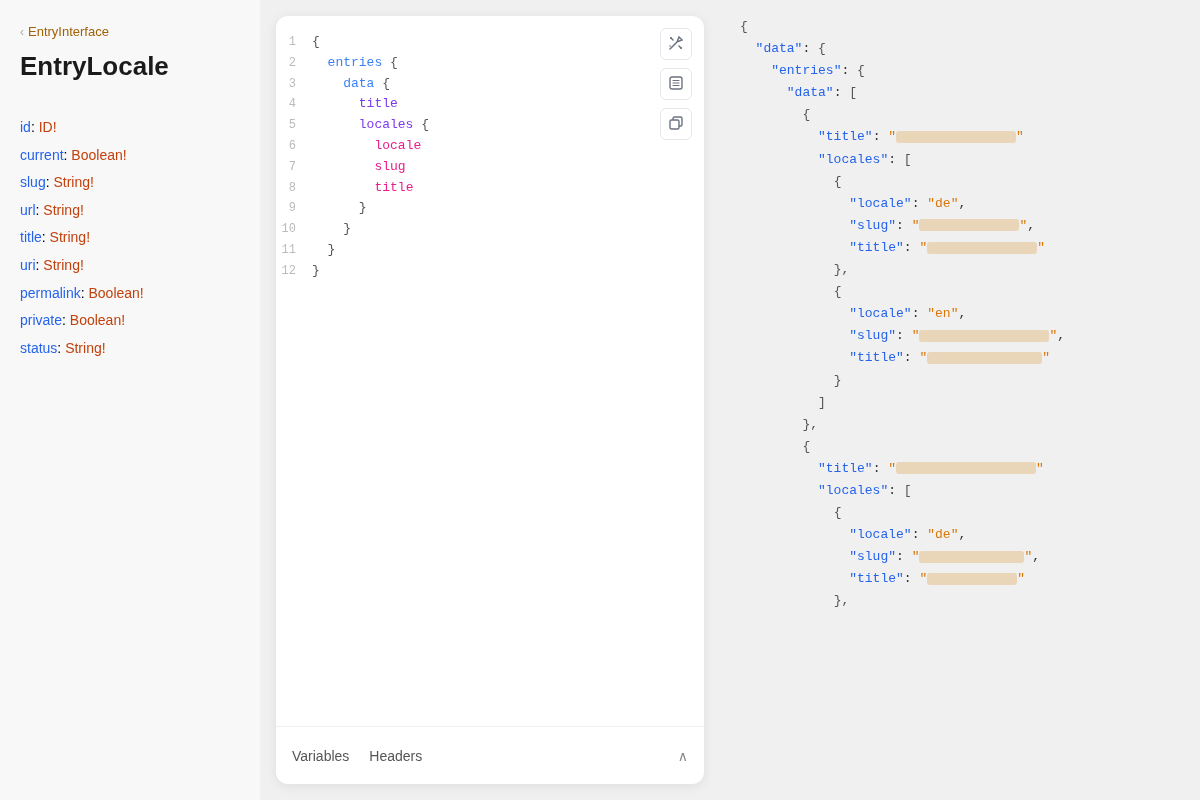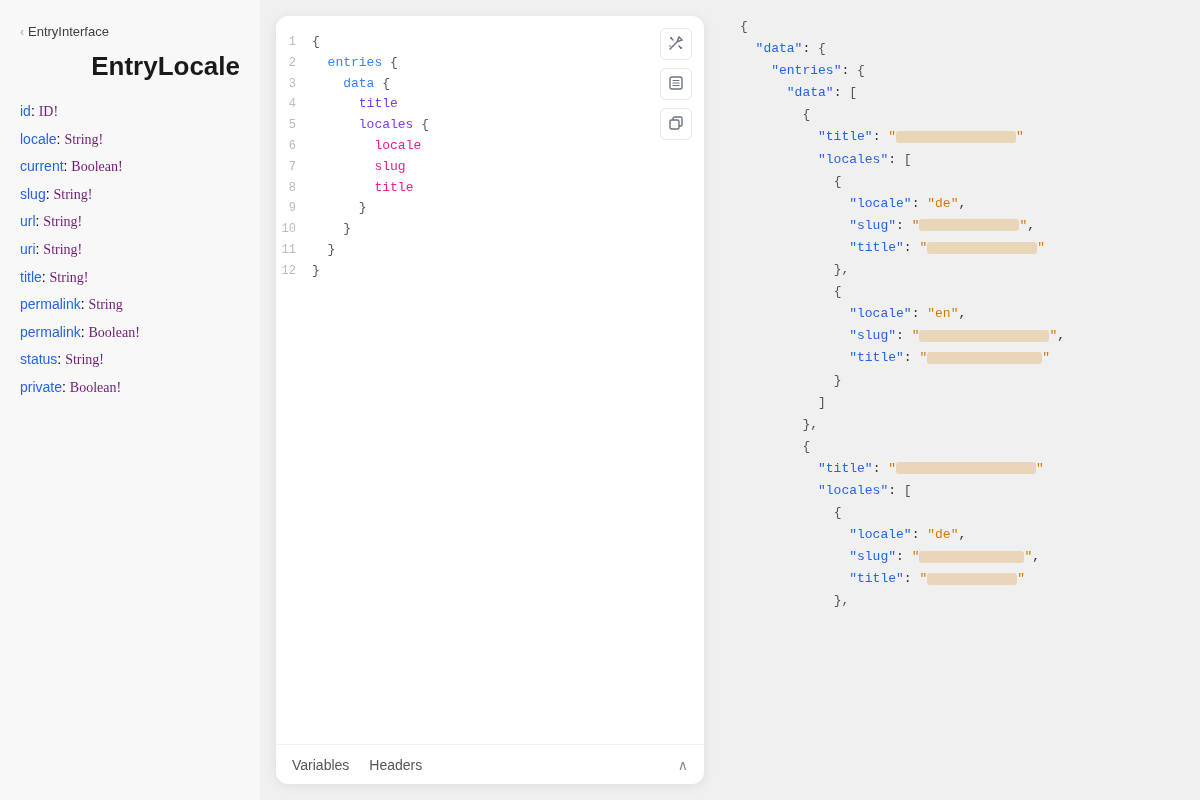--- a/index.html
+++ b/index.html
@@ -27,44 +27,42 @@
       margin-bottom: 12px;
       display: flex;
       align-items: center;
       gap: 4px;
     }
     .breadcrumb-arrow {
       font-size: 12px;
       color: #aaa;
     }
     .breadcrumb-link {
-      color: #404040;
+      color: #a16207;
     }
     .page-title {
       font-size: 26px;
       font-weight: 700;
       color: #1a1a1a;
-      margin-bottom: 20px;
-      text-align: right;
+      margin-bottom: 36px;
     }
     .field-list {
       display: flex;
       flex-direction: column;
       gap: 8px;
     }
     .field-item {
       font-size: 14px;
       line-height: 1.4;
     }
     .field-name {
       color: #2563eb;
     }
     .field-type-orange {
-      color: #701a75;
-      font-family: Liberation Serif, serif;
+      color: #c2410c;
     }
 
     
     .center-panel {
       width: 460px;
       min-width: 460px;
       padding: 16px;
       display: flex;
       flex-direction: column;
     }
@@ -125,21 +123,21 @@
     }
     .c-brace { color: #555; }
     .c-field { color: #3b82f6; }
     .c-keyword { color: #7c3aed; }
     .c-pink { color: #e91e8c; }
 
     
     .editor-footer {
       border-top: 1px solid #f0f0f0;
       padding: 0 16px;
-      height: 40px;
+      height: 58px;
       display: flex;
       align-items: center;
       justify-content: space-between;
     }
     .footer-tabs {
       display: flex;
       gap: 20px;
     }
     .footer-tab {
       font-size: 14px;
@@ -187,48 +185,42 @@
     <span class="breadcrumb-arrow">‹</span>
     <span class="breadcrumb-link">EntryInterface</span>
   </div>
   <div class="page-title">EntryLocale</div>
   <div class="field-list">
 
     <div class="field-item">
       <span class="field-name">id</span><span>: </span><span class="field-type-orange">ID!</span>
     </div>
     <div class="field-item">
-      <span class="field-name">locale</span><span>: </span><span class="field-type-orange">String!</span>
-    </div>
-    <div class="field-item">
       <span class="field-name">current</span><span>: </span><span class="field-type-orange">Boolean!</span>
     </div>
     <div class="field-item">
       <span class="field-name">slug</span><span>: </span><span class="field-type-orange">String!</span>
     </div>
     <div class="field-item">
       <span class="field-name">url</span><span>: </span><span class="field-type-orange">String!</span>
     </div>
     <div class="field-item">
+      <span class="field-name">title</span><span>: </span><span class="field-type-orange">String!</span>
+    </div>
+    <div class="field-item">
       <span class="field-name">uri</span><span>: </span><span class="field-type-orange">String!</span>
     </div>
     <div class="field-item">
-      <span class="field-name">title</span><span>: </span><span class="field-type-orange">String!</span>
-    </div>
-    <div class="field-item">
-      <span class="field-name">permalink</span><span>: </span><span class="field-type-orange">String</span>
-    </div>
-    <div class="field-item">
       <span class="field-name">permalink</span><span>: </span><span class="field-type-orange">Boolean!</span>
     </div>
     <div class="field-item">
+      <span class="field-name">private</span><span>: </span><span class="field-type-orange">Boolean!</span>
+    </div>
+    <div class="field-item">
       <span class="field-name">status</span><span>: </span><span class="field-type-orange">String!</span>
-    </div>
-    <div class="field-item">
-      <span class="field-name">private</span><span>: </span><span class="field-type-orange">Boolean!</span>
     </div>
 
   </div>
 </div>
 
 <div class="center-panel">
   <div class="editor-card">
     <div class="editor-content">
 
       <div class="editor-toolbar">

